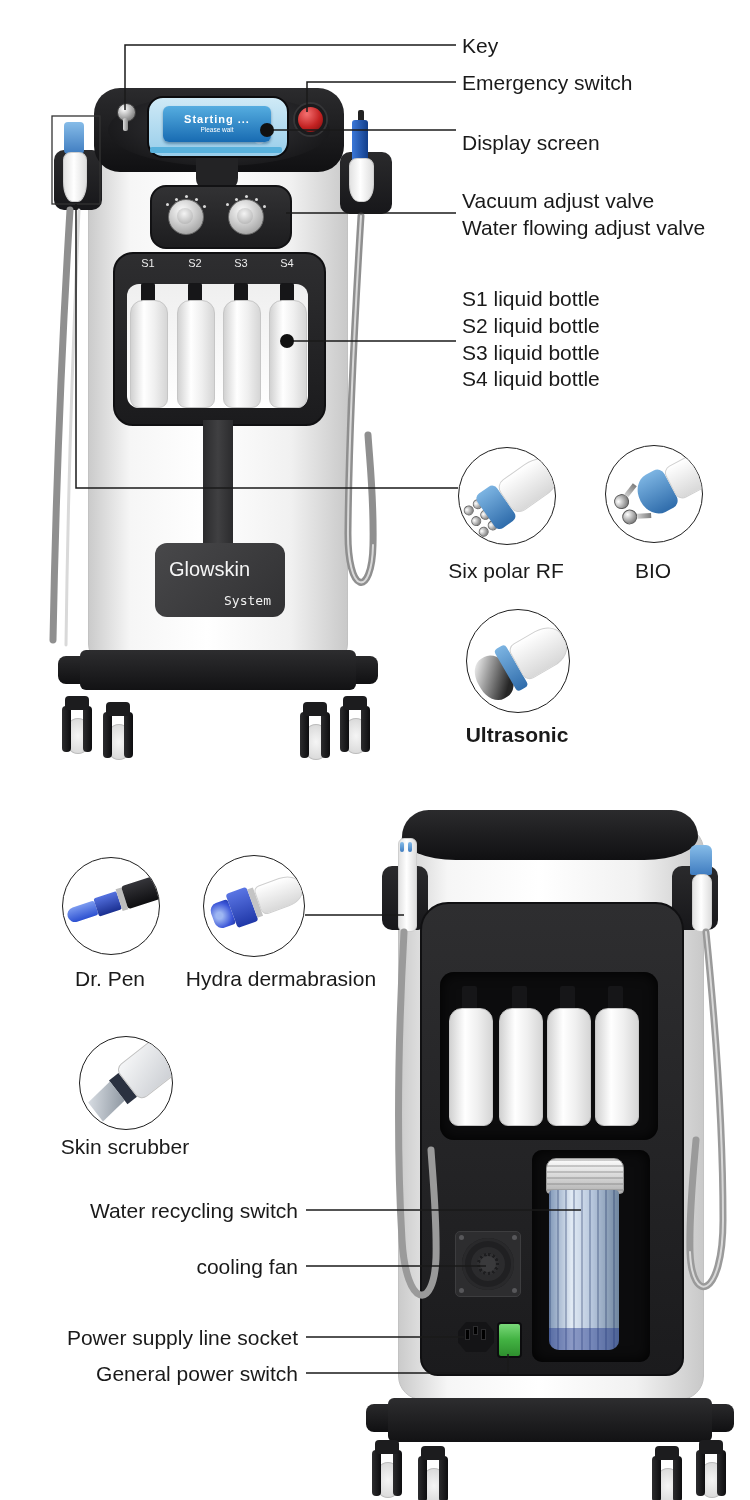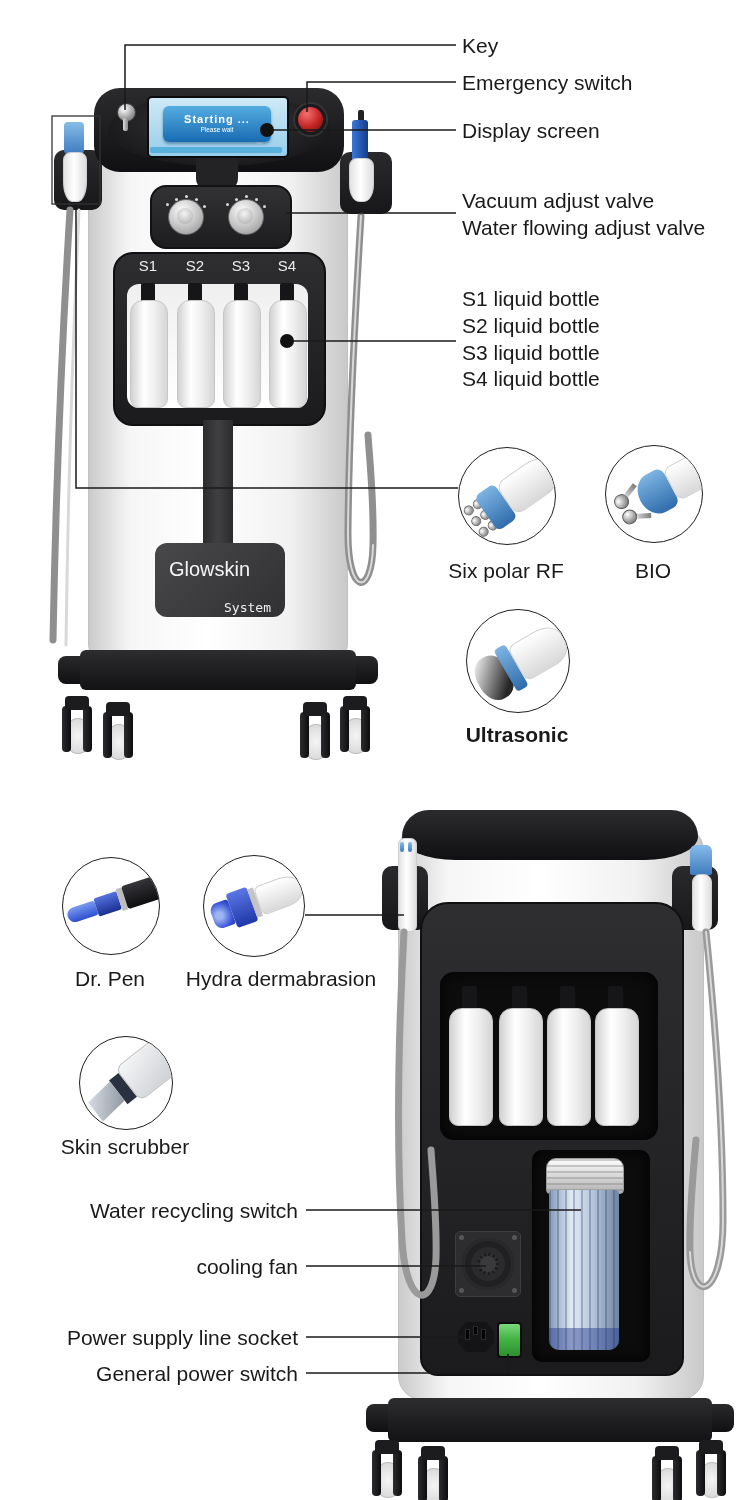--- a/index.html
+++ b/index.html
@@ -7,21 +7,21 @@
           font-family:"Liberation Sans",sans-serif;}
   
   .lbl{position:absolute;font-size:21px;line-height:1.25;color:#1a1a1a;white-space:nowrap;}
   .lbl-c{text-align:center;white-space:normal;}
   .lbl-r{text-align:right;}
   
   .body-white{position:absolute;border-radius:20px;border:1px solid #c2c2c2;
     background:linear-gradient(90deg,#cbcbcb 0%,#f6f6f6 16%,#ffffff 46%,#f1f1f1 78%,#c9c9c9 100%);}
   .console{position:absolute;border-radius:26px;background:linear-gradient(180deg,#2b2b2d,#101012);}
   .console-inner{position:absolute;border-radius:50%;background:radial-gradient(ellipse at 50% 40%,#3c3c40,#19191b 75%);}
-  .screen{position:absolute;border-radius:5px;border:2px solid #0b0b0d;
+  .screen{position:absolute;border-radius:16px;border:2px solid #0b0b0d;
     background:radial-gradient(circle at 18% 35%, rgba(255,255,255,.55) 6px, transparent 7px),
                radial-gradient(circle at 80% 70%, rgba(255,255,255,.45) 5px, transparent 6px),
                linear-gradient(180deg,#cfeaf6,#97cdea);}
   .screen-panel{position:absolute;border-radius:6px;background:linear-gradient(180deg,#55ade0,#186bb2);
     box-shadow:0 2px 3px rgba(0,40,80,.4);color:#fff;text-align:center;}
   .screen-status{font-size:11px;font-weight:bold;letter-spacing:1px;margin-top:7px;}
   .screen-hint{font-size:6.5px;margin-top:1px;}
   .screen-strip{position:absolute;background:#58b1dc;border-radius:2px;}
   .key-head{position:absolute;width:17px;height:17px;border-radius:50%;
     background:radial-gradient(circle at 35% 30%,#ffffff,#9a9a9a 60%,#5c5c5c);border:1px solid #444;}
@@ -34,21 +34,21 @@
     background:linear-gradient(180deg,#323234,#1d1d1f);}
   .knob{position:absolute;width:34px;height:34px;border-radius:50%;border:1px solid #6a6a6a;
     background:radial-gradient(circle at 40% 32%,#fefefe,#bdbdbd 58%,#8b8b8b);}
   .knob::after{content:"";position:absolute;left:8px;top:8px;width:16px;height:16px;border-radius:50%;
     background:radial-gradient(circle at 45% 35%,#f4f4f4,#a8a8a8);}
   .ticks{position:absolute;width:3px;height:3px;border-radius:50%;background:#d8d8d8;
     box-shadow:9px -5px 0 #d8d8d8,19px -8px 0 #d8d8d8,29px -5px 0 #d8d8d8,37px 2px 0 #d8d8d8;}
   .frame{position:absolute;border-radius:20px;border:2px solid #101012;
     background:linear-gradient(180deg,#2e2e30,#1b1b1d);}
   .frame-inner{position:absolute;border-radius:12px;background:linear-gradient(180deg,#efefef,#ffffff);}
-  .s-lbl{position:absolute;width:36px;text-align:center;color:#ececec;font-size:15px;}
+  .s-lbl{position:absolute;width:36px;text-align:center;color:#ececec;font-size:11px;}
   .bottle{position:absolute;border-radius:13px 13px 9px 9px;border:1px solid #c6c6c6;
     background:linear-gradient(90deg,#d2d2d2,#ffffff 36%,#efefef 66%,#d6d6d6);}
   .cap{position:absolute;background:#161618;border-radius:2px;}
   .column{position:absolute;background:linear-gradient(90deg,#2b2b2d,#404042,#2b2b2d);}
   .plate{position:absolute;border-radius:12px;background:linear-gradient(135deg,#48484a,#313133);}
   .brand{position:absolute;color:#f5f5f5;font-size:20px;}
   .model{position:absolute;color:#f0f0f0;font-size:13px;font-family:"DejaVu Sans Mono",monospace;}
   .base{position:absolute;border-radius:6px;background:linear-gradient(180deg,#2d2d2f,#121214);}
   .lobe{position:absolute;border-radius:8px;background:linear-gradient(180deg,#29292b,#101012);}
   .caster{position:absolute;width:30px;height:70px;}
@@ -145,21 +145,21 @@
     <div class="cap" style="left:234px;top:283px;width:14px;height:22px;"></div>
     <div class="cap" style="left:280px;top:283px;width:14px;height:22px;"></div>
     <div class="bottle" style="left:130px;top:300px;width:36px;height:106px;"></div>
     <div class="bottle" style="left:177px;top:300px;width:36px;height:106px;"></div>
     <div class="bottle" style="left:223px;top:300px;width:36px;height:106px;"></div>
     <div class="bottle" style="left:269px;top:300px;width:36px;height:106px;"></div>
 
     <div class="column" style="left:203px;top:420px;width:30px;height:130px;"></div>
     <div class="plate" style="left:155px;top:543px;width:130px;height:74px;">
       <div class="brand" style="left:14px;top:15px;">Glowskin</div>
-      <div class="model" style="right:14px;top:57px;">System</div>
+      <div class="model" style="right:14px;top:50px;">System</div>
     </div>
 
     <div class="lobe" style="left:58px;top:656px;width:52px;height:28px;"></div>
     <div class="lobe" style="left:326px;top:656px;width:52px;height:28px;"></div>
     <div class="base" style="left:80px;top:650px;width:276px;height:40px;"></div>
     <div class="caster" style="left:62px;top:692px;">
       <div class="wheel"></div>
         <div class="fork f1"></div>
         <div class="fork f2"></div>
         <div class="caster-cap"></div>
@@ -345,21 +345,21 @@
       <path d="M306,1373 L508,1373 L508,1354"></path>
     </g>
     <g fill="#111">
       <circle cx="267" cy="130" r="7"></circle>
       <circle cx="287" cy="341" r="7"></circle>
     </g>
   </svg>
 
   <div class="lbl" style="left:462px;top:33px;">Key</div>
   <div class="lbl" style="left:462px;top:70px;">Emergency switch</div>
-  <div class="lbl" style="left:462px;top:118px;">Display screen</div>
+  <div class="lbl" style="left:462px;top:130px;">Display screen</div>
   <div class="lbl" style="left:462px;top:188px;">Vacuum adjust valve</div>
   <div class="lbl" style="left:462px;top:215px;">Water flowing adjust valve</div>
   <div class="lbl" style="left:462px;top:286px;">S1 liquid bottle</div>
   <div class="lbl" style="left:462px;top:313px;">S2 liquid bottle</div>
   <div class="lbl" style="left:462px;top:340px;">S3 liquid bottle</div>
   <div class="lbl" style="left:462px;top:366px;">S4 liquid bottle</div>
   <div class="lbl lbl-c" style="left:446px;top:558px;width:120px;">Six polar RF</div>
   <div class="lbl lbl-c" style="left:613px;top:558px;width:80px;">BIO</div>
   <div class="lbl lbl-c" style="left:457px;top:722px;width:120px;font-weight:bold;">Ultrasonic</div>
   <div class="lbl lbl-c" style="left:50px;top:966px;width:120px;">Dr. Pen</div>

